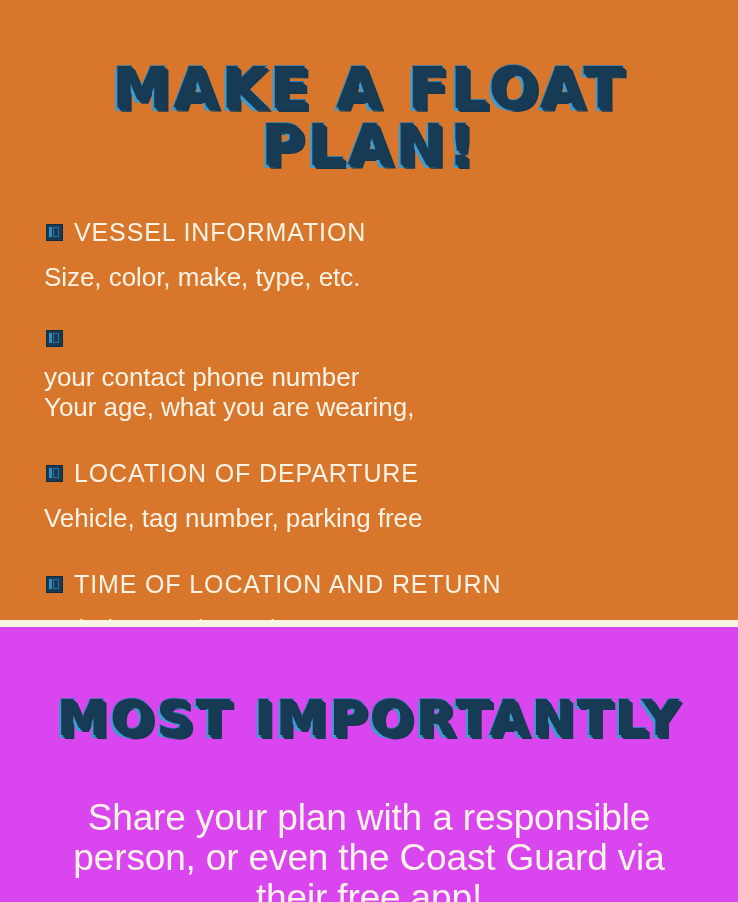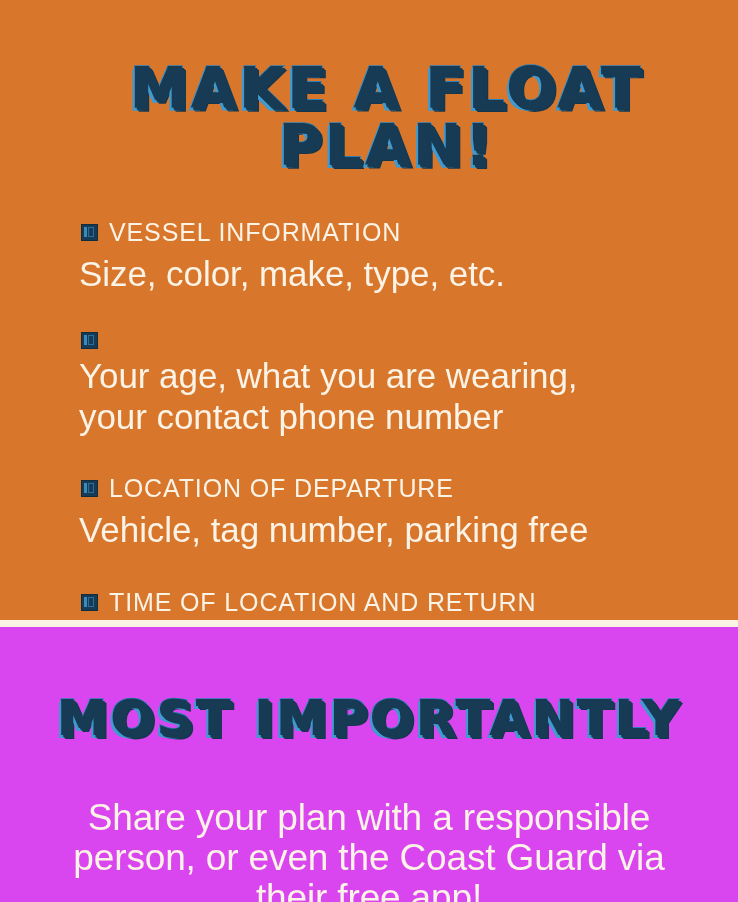--- a/index.html
+++ b/index.html
@@ -22,21 +22,20 @@
     flex-direction: column;
   }
 
   
   .top-panel {
     background: #d8772c;
     height: 657px;
     position: relative;
     box-sizing: border-box;
     overflow: hidden;
-    padding-left: 35px;
   }
 
   
   .deco-title {
     text-align: center;
     font-family: "DejaVu Sans", sans-serif;
     font-weight: bold;
     color: #173b54;
     letter-spacing: 0.055em;
     line-height: 1;
@@ -112,25 +111,25 @@
     color: #fbf3e6;
     font-size: 25px;
     font-weight: normal;
     letter-spacing: 0.035em;
     font-family: "Liberation Sans", sans-serif;
     white-space: nowrap;
   }
 
   .bullet-desc {
     color: #fbf3e6;
-    font-size: 35px;
+    font-size: 26px;
     line-height: 1.16;
     font-family: "Liberation Sans", sans-serif;
     letter-spacing: -0.002em;
-    margin-top: 7px;
+    margin-top: 15px;
   }
   .bullet-desc .line { display: block; }
 
   
   .divider {
     height: 7px;
     background: #faf4e4;
     width: 100%;
     flex: 0 0 7px;
   }
@@ -180,22 +179,22 @@
         <div class="bullet-desc">
           <span class="line">Size, color, make, type, etc.</span>
         </div>
       </div>
 
       <div class="bullet-block">
         <div class="bullet-head">
           <span class="bullet-marker"></span>
         </div>
         <div class="bullet-desc">
+          <span class="line">your contact phone number</span>
           <span class="line">Your age, what you are wearing,</span>
-          <span class="line">your contact phone number</span>
         </div>
       </div>
 
       <div class="bullet-block">
         <div class="bullet-head">
           <span class="bullet-marker"></span>
           <span class="bullet-label">LOCATION OF DEPARTURE</span>
         </div>
         <div class="bullet-desc">
           <span class="line">Vehicle, tag number, parking free</span>

